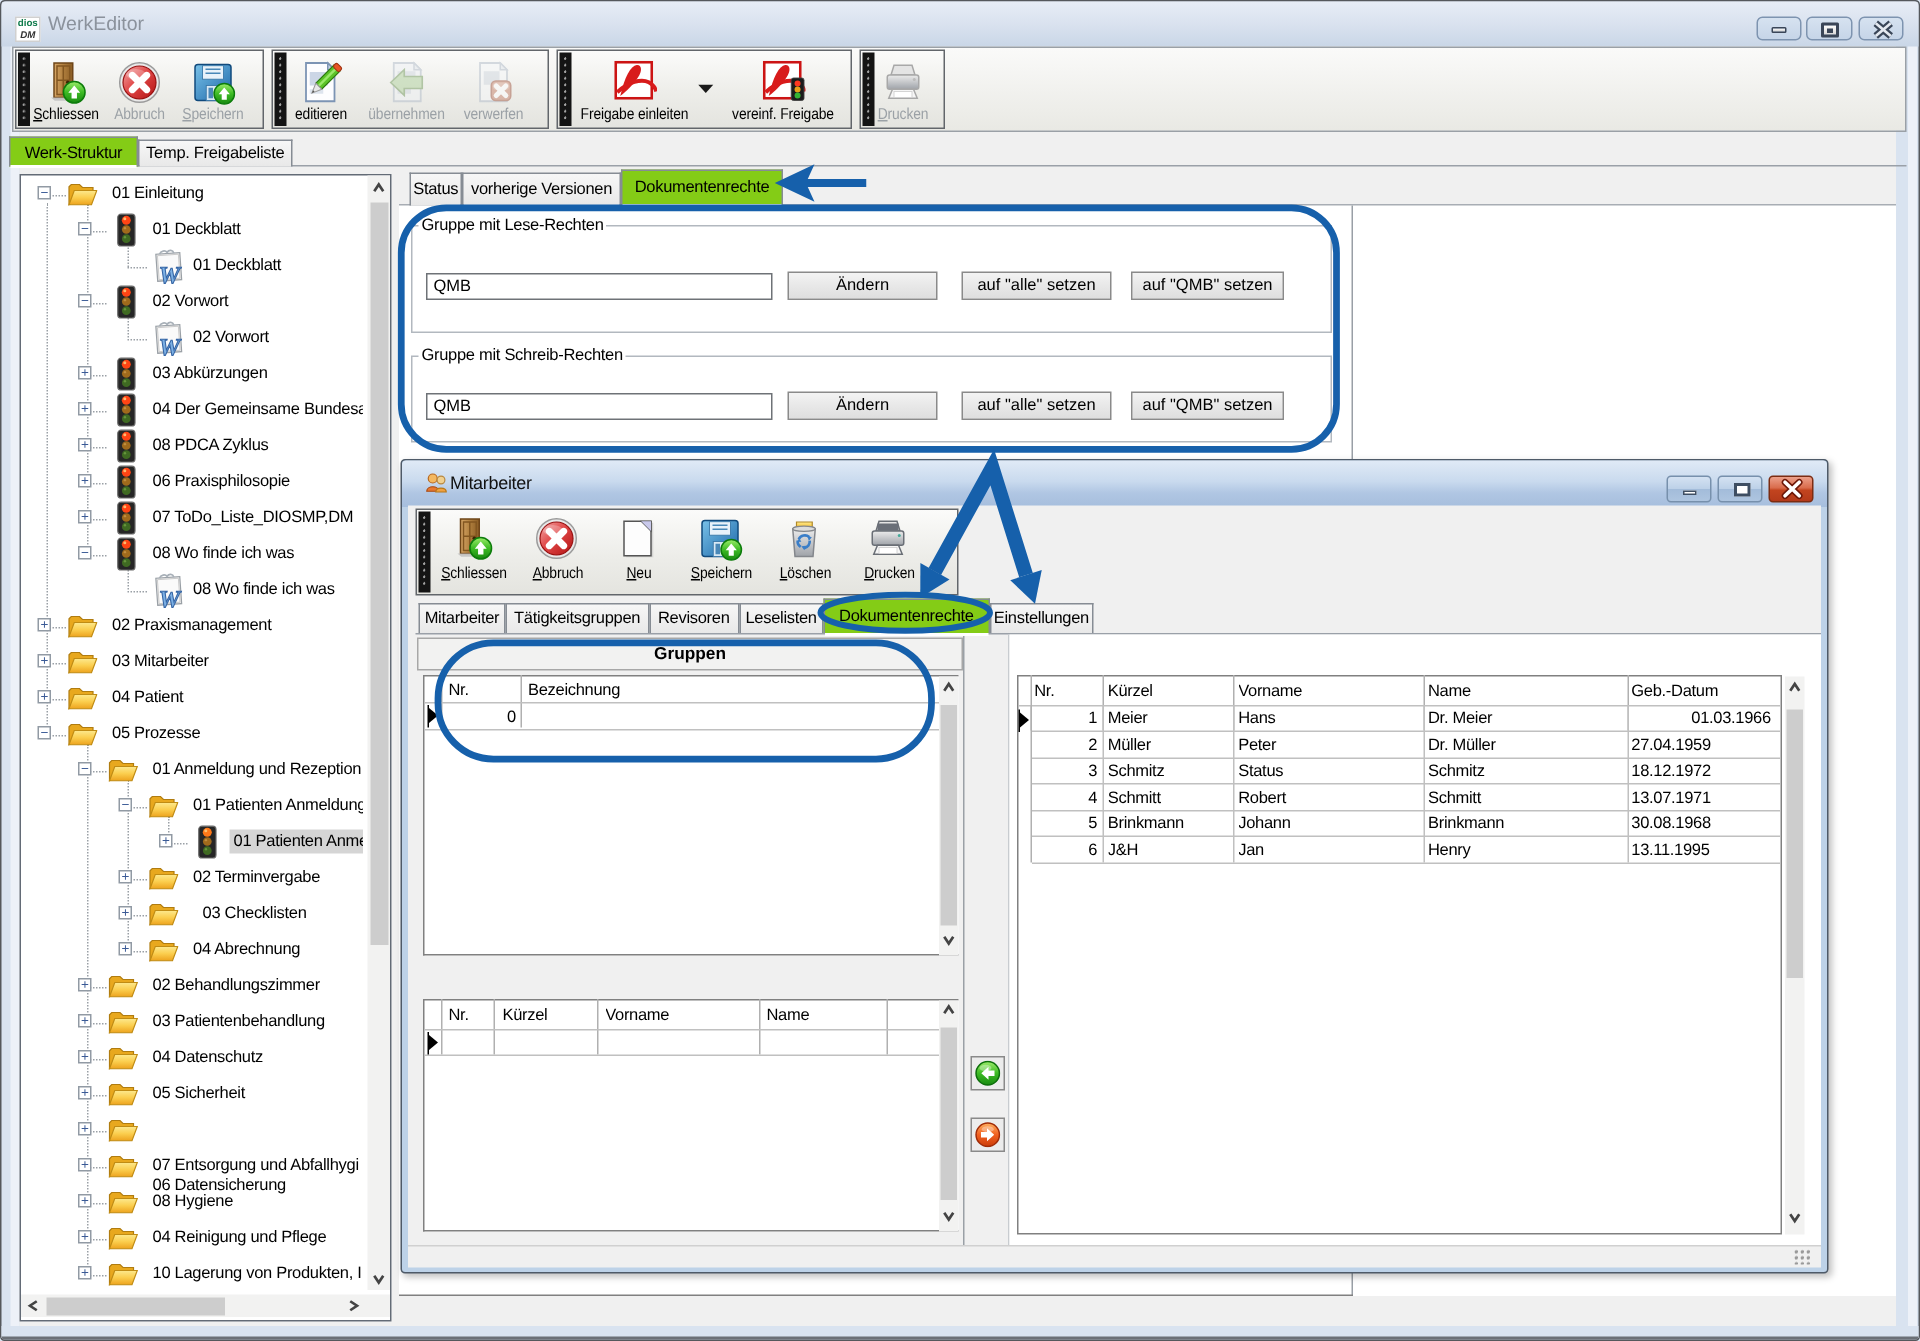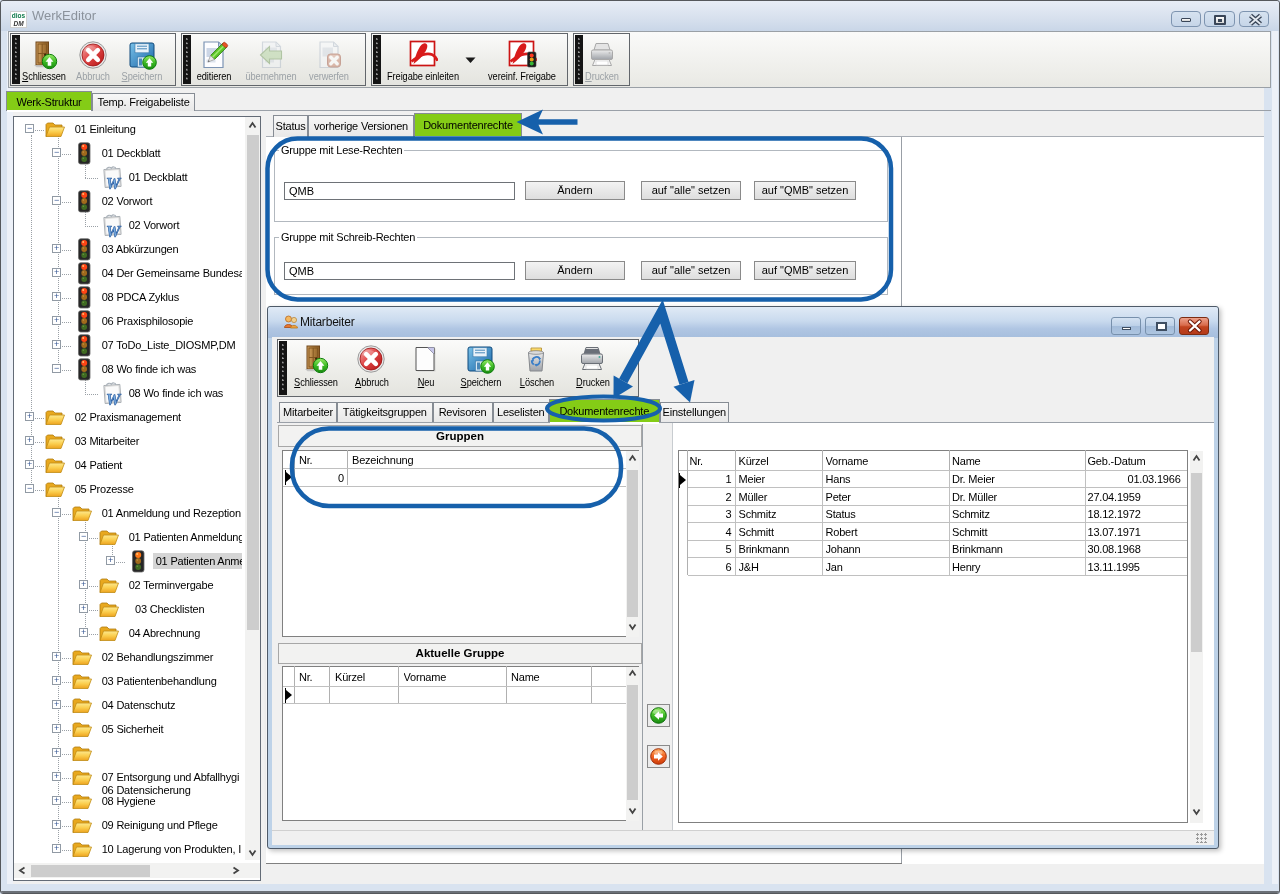--- a/index.html
+++ b/index.html
@@ -1468,21 +1468,21 @@
             </linearGradient>
 <linearGradient id="gOr" x1="0" y1="0" x2="0" y2="1">
               <stop offset="0" stop-color="#ffb060"></stop>
               <stop offset="0.5" stop-color="#f06020"></stop>
               <stop offset="1" stop-color="#cc3c08"></stop>
             </linearGradient>
 </defs>
           <path d="M1 15.5 L1 3.5 L2.5 2 L8 2 L10 4 L17 4 L17 6 Z" fill="#e8a81e" stroke="#b07c10" stroke-width="0.8"></path>
           <path d="M1 15.5 L4.5 6 L19.5 6 L16 15.5 Z" fill="url(#gFold)" stroke="#c08c14" stroke-width="0.8"></path>
         </svg></div>
-      <div class="trow" style="left:84.7px;top:700.4px;height:16px;line-height:16px;padding:0 3px;max-width:143px;overflow:hidden;">09 Reinigung und Pflege</div>
+      <div class="trow" style="left:84.7px;top:700.4px;height:16px;line-height:16px;padding:0 3px;max-width:143px;overflow:hidden;">04 Reinigung und Pflege</div>
       <div class="doth" style="left:43.7px;top:732.6px;width:13px;"></div>
       <div class="exp" style="left:38.2px;top:727.1px;">+</div>
       <div class="ic" style="left:57.7px;top:723.6px;"><svg width="20" height="17" viewBox="0 0 20 17" style="">
           <defs>
 <linearGradient id="gRed" x1="0" y1="0" x2="1" y2="1">
               <stop offset="0" stop-color="#f4a9a9"></stop>
               <stop offset="0.45" stop-color="#e04747"></stop>
               <stop offset="1" stop-color="#b31313"></stop>
             </linearGradient>
 <linearGradient id="gGreen" x1="0" y1="0" x2="0" y2="1">
@@ -1908,21 +1908,20 @@
       <svg width="9" height="9" viewBox="0 0 9 9" style="">
         <path d="M1.5 6.5 L4.5 2 L7.5 6.5" fill="none" stroke="#444" stroke-width="1.8"></path>
       </svg>
     </div>
     <div class="th" style="left:626.5px;top:470px;width:11px;height:147px;"></div>
     <div style="left:627.5px;top:622px;">
       <svg width="9" height="9" viewBox="0 0 9 9" style="">
         <path d="M1.5 2.5 L4.5 7 L7.5 2.5" fill="none" stroke="#444" stroke-width="1.8"></path>
       </svg>
     </div>
-    <div class="hdr" style="left:278px;top:642.5px;width:364px;height:21px;line-height:19px;">Aktuelle Gruppe</div>
     <div style="left:282px;top:665.5px;width:356.5px;height:155px;background:#fff;border:1px solid #808080;border-right:none;"></div>
     <div style="left:293.5px;top:666px;width:1px;height:37px;background:#b0b0b0;"></div>
     <div style="left:329px;top:666px;width:1px;height:37px;background:#b0b0b0;"></div>
     <div style="left:397.5px;top:666px;width:1px;height:37px;background:#b0b0b0;"></div>
     <div style="left:506px;top:666px;width:1px;height:37px;background:#b0b0b0;"></div>
     <div style="left:590.5px;top:666px;width:1px;height:37px;background:#b0b0b0;"></div>
     <div class="cell" style="left:299px;top:669px;width:28px;height:16px;line-height:16px;">Nr.</div>
     <div class="cell" style="left:335px;top:669px;width:60px;height:16px;line-height:16px;">Kürzel</div>
     <div class="cell" style="left:403.5px;top:669px;width:90px;height:16px;line-height:16px;">Vorname</div>
     <div class="cell" style="left:511px;top:669px;width:90px;height:16px;line-height:16px;">Name</div>

